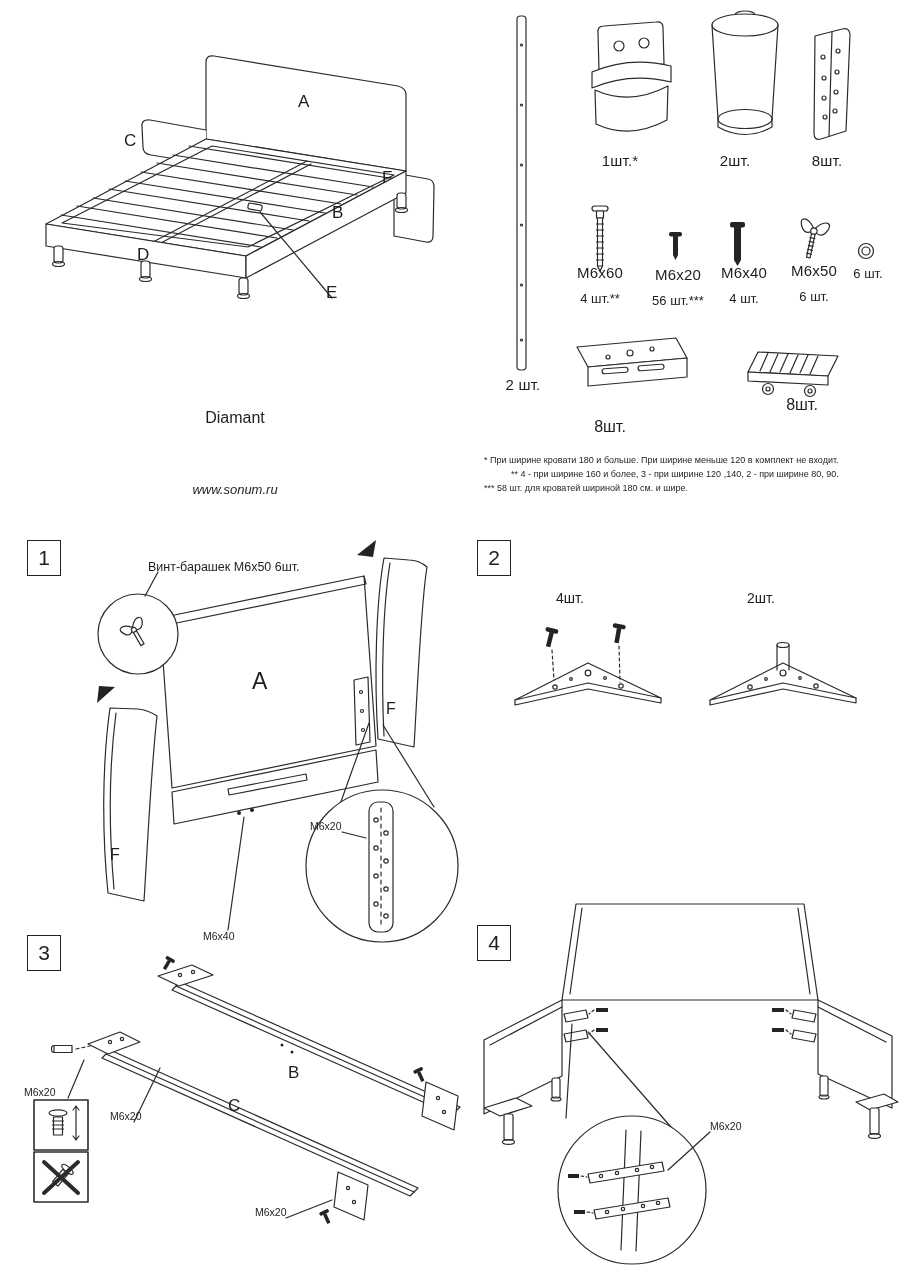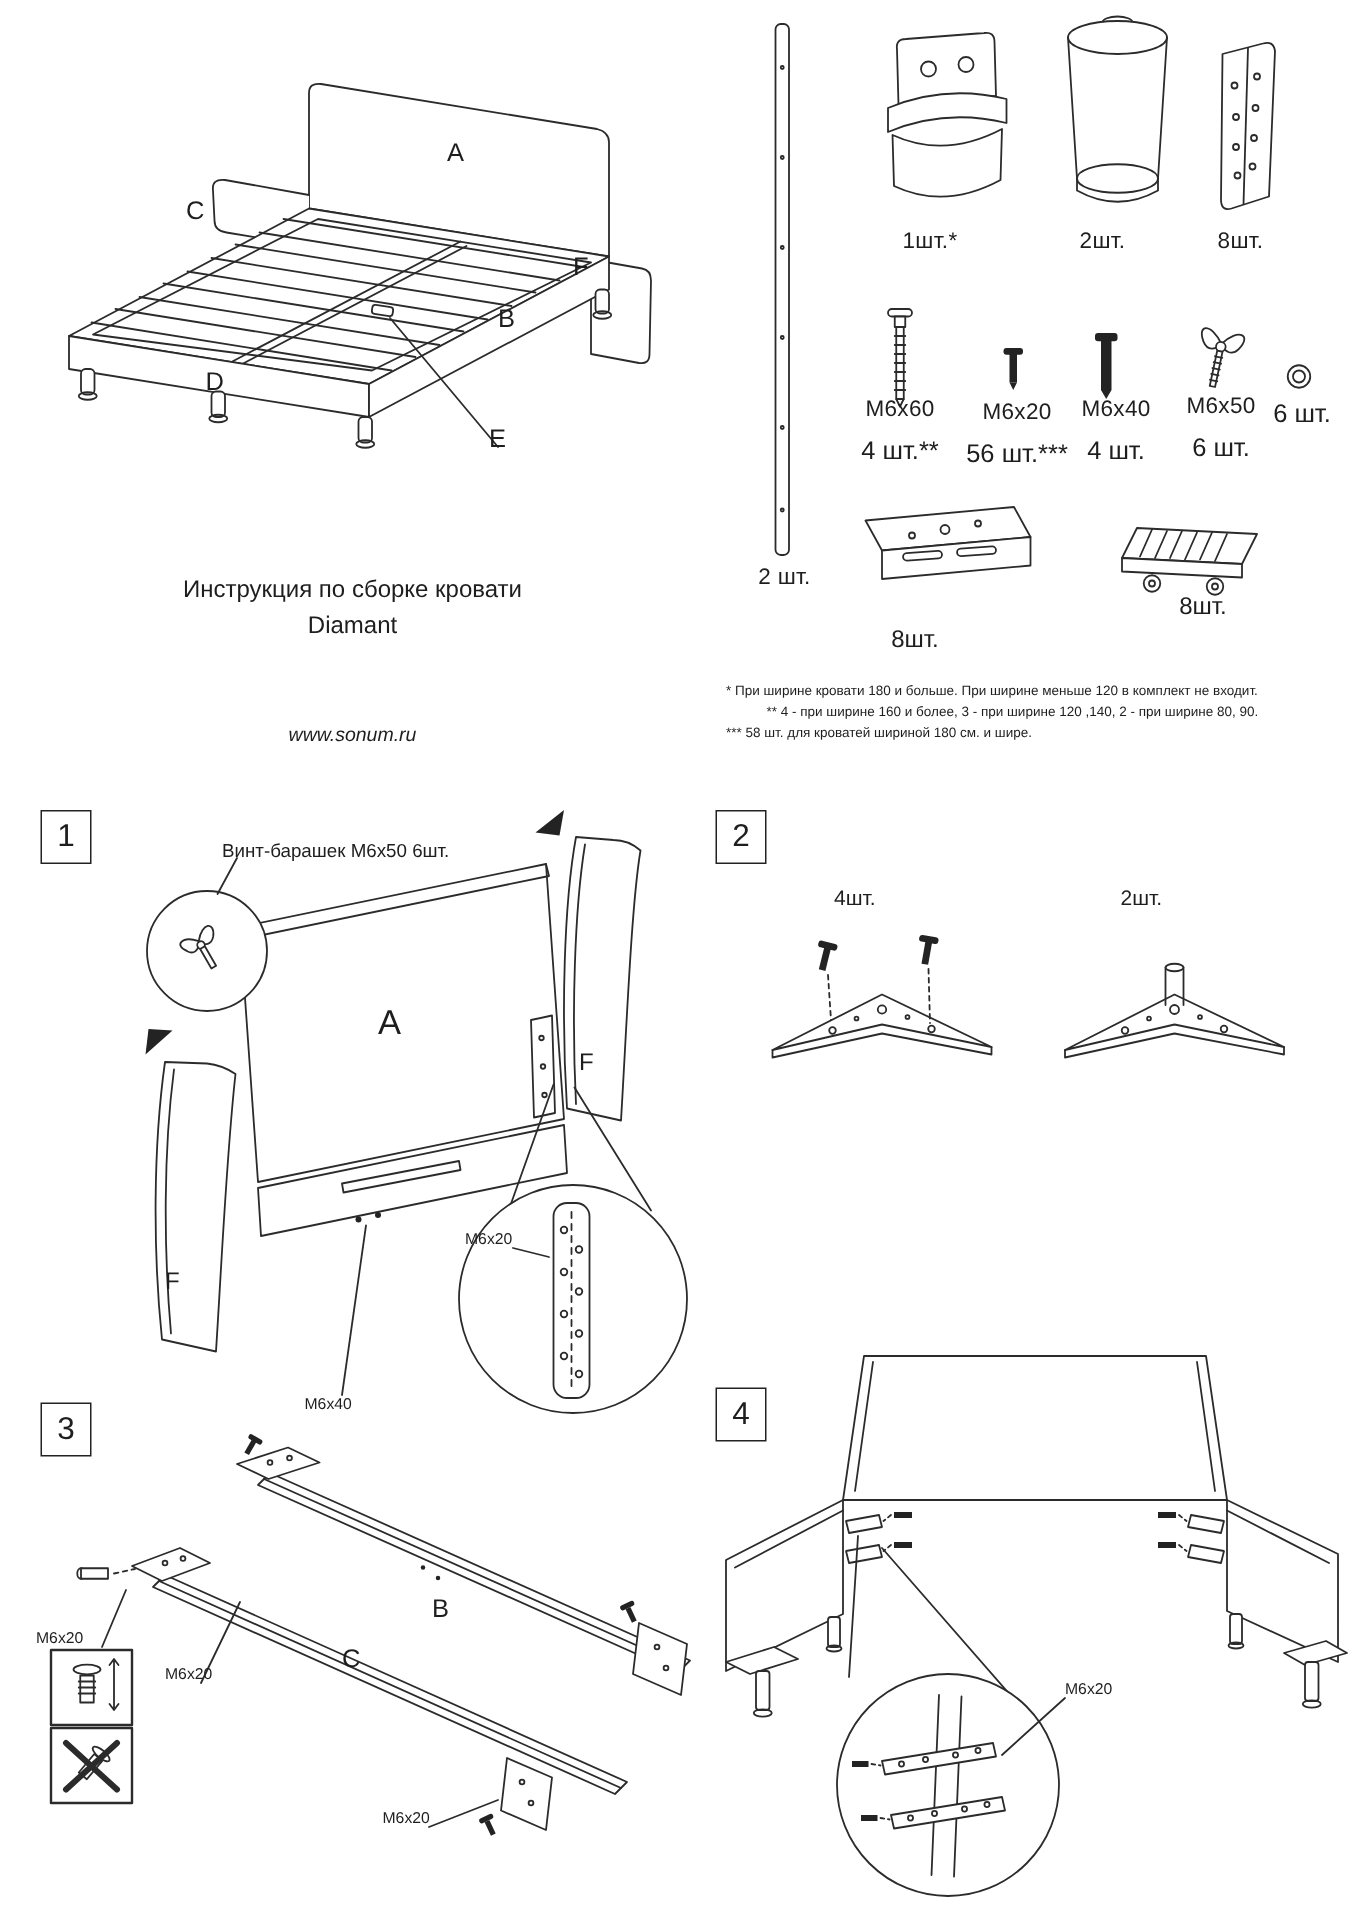--- a/index.html
+++ b/index.html
@@ -7,21 +7,21 @@
   body { font-family:"Liberation Sans","DejaVu Sans",sans-serif; color:#1e1e1e; }
   .page { position:relative; width:900px; height:1280px; background:#ffffff; overflow:hidden; }
   svg { position:absolute; overflow:visible; }
   .ln  { stroke:#2b2b2b; stroke-width:1.2; fill:none; stroke-linecap:round; stroke-linejoin:round; }
   .fillb { fill:#232323; stroke:none; }
   .lbl { position:absolute; white-space:nowrap; color:#1e1e1e; }
   .c { text-align:center; }
   .letter { font-size:17px; }
   .letter-lg { font-size:23px; }
   .partname { font-size:15px; letter-spacing:.2px; }
-  .qty-small { font-size:17px; }
+  .qty-small { font-size:13px; }
   .qty-big { font-size:16px; }
   .qty-xl { font-size:14px; }
   .calloutlbl { font-size:10.5px; }
   .wingnote { font-size:12.5px;text-align:center; }
   .title-txt { font-size:16px; }
   .site { font-size:13px;font-style:italic; }
   .note { font-size:9px; }
   .stepbox { position:absolute; width:34px; height:36px; border:1.6px solid #222;
              display:flex; align-items:center; justify-content:center; font-size:21px; background:#fff; }
 </style>
@@ -53,21 +53,20 @@
       <path d="M240,172 L312,258"></path>
     </g>
   </svg>
   <div class="lbl letter" style="left:298px;top:92px">A</div>
   <div class="lbl letter" style="left:124px;top:131px">C</div>
   <div class="lbl letter" style="left:382px;top:168px">F</div>
   <div class="lbl letter" style="left:332px;top:203px">B</div>
   <div class="lbl letter" style="left:137px;top:245px">D</div>
   <div class="lbl letter" style="left:326px;top:283px">E</div>
 
-  <div class="lbl title-txt c" style="left:95px;top:385px;width:280px">Инструкция по сборке кровати</div>
   <div class="lbl title-txt c" style="left:95px;top:409px;width:280px">Diamant</div>
   <div class="lbl site c" style="left:95px;top:482px;width:280px">www.sonum.ru</div>
 
   <svg style="left:480px;top:0px" width="420" height="450" viewBox="0 0 420 450">
     <g class="ln">
 
       <rect x="37" y="16" width="9" height="354" rx="3.5" fill="#fff"></rect>
       <circle cx="41.5" cy="45" r="1"></circle>
         <circle cx="41.5" cy="105" r="1"></circle>
         <circle cx="41.5" cy="165" r="1"></circle>

